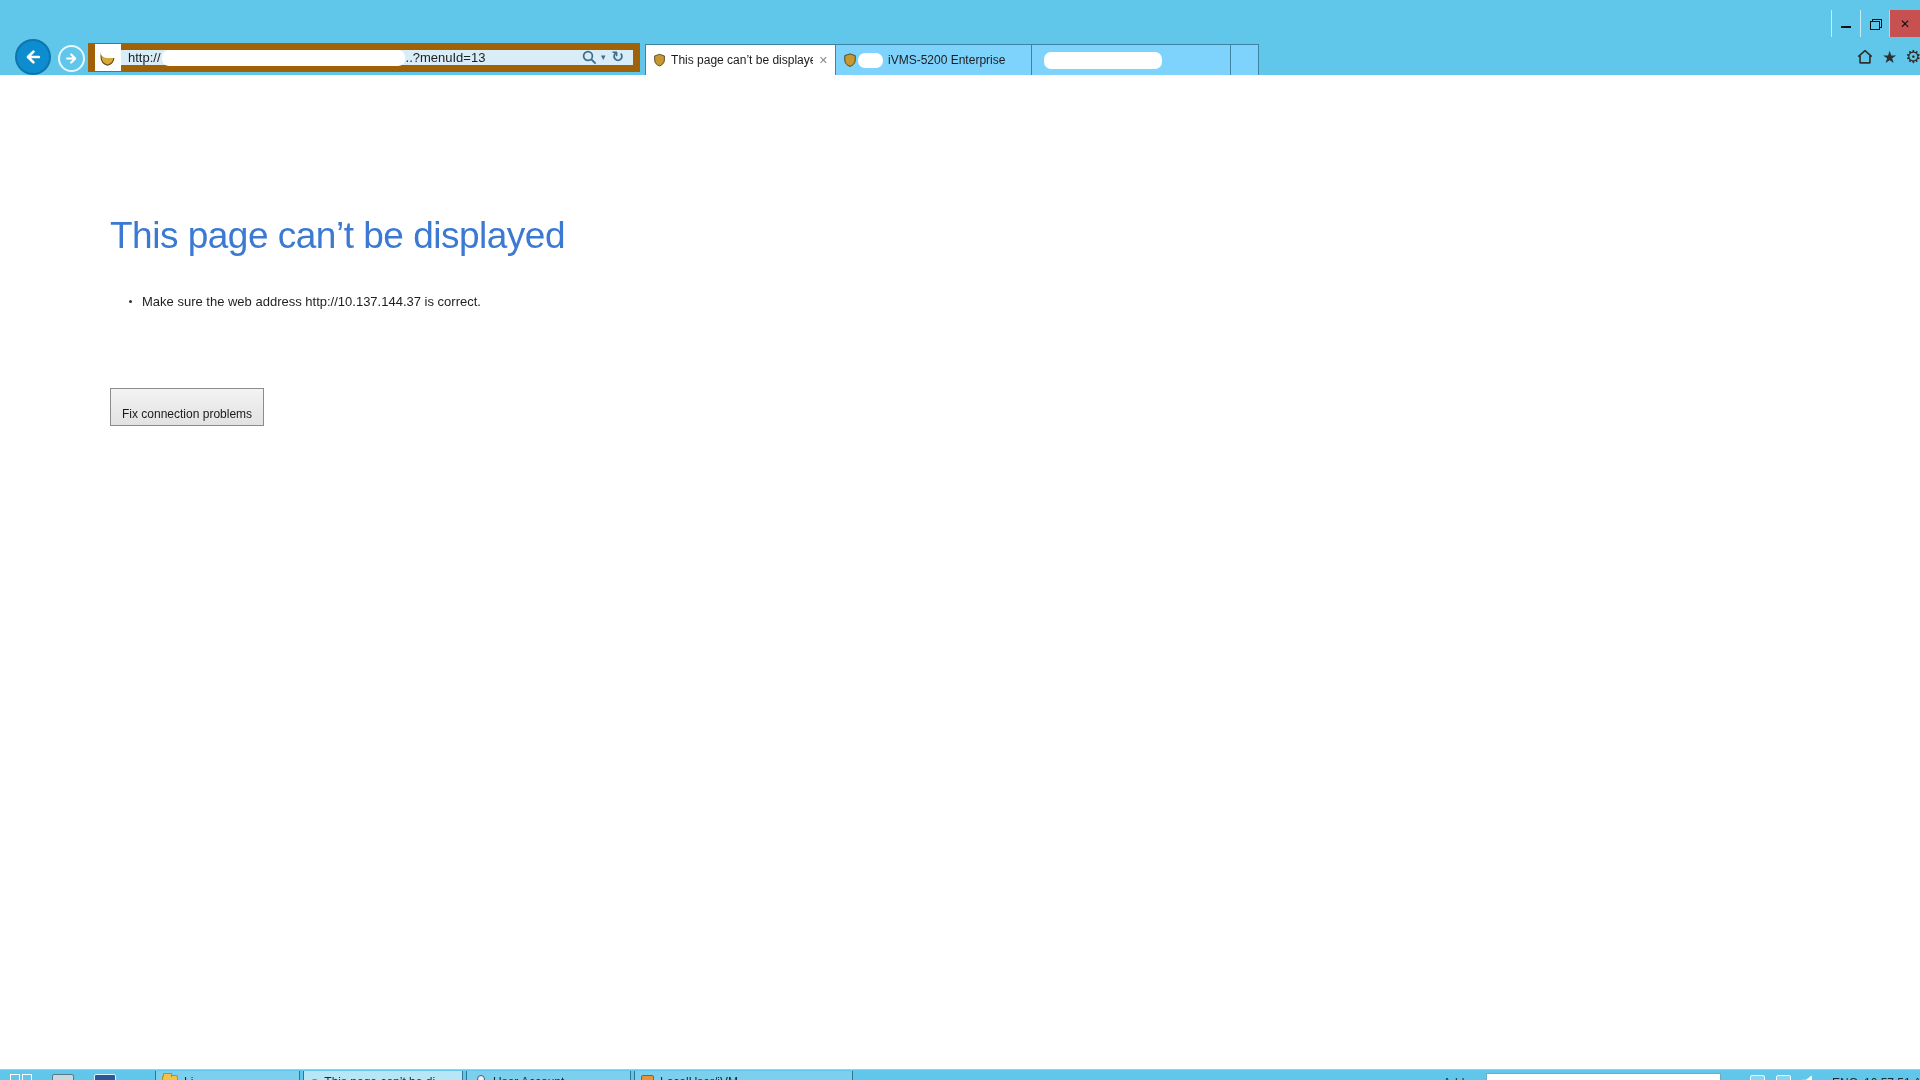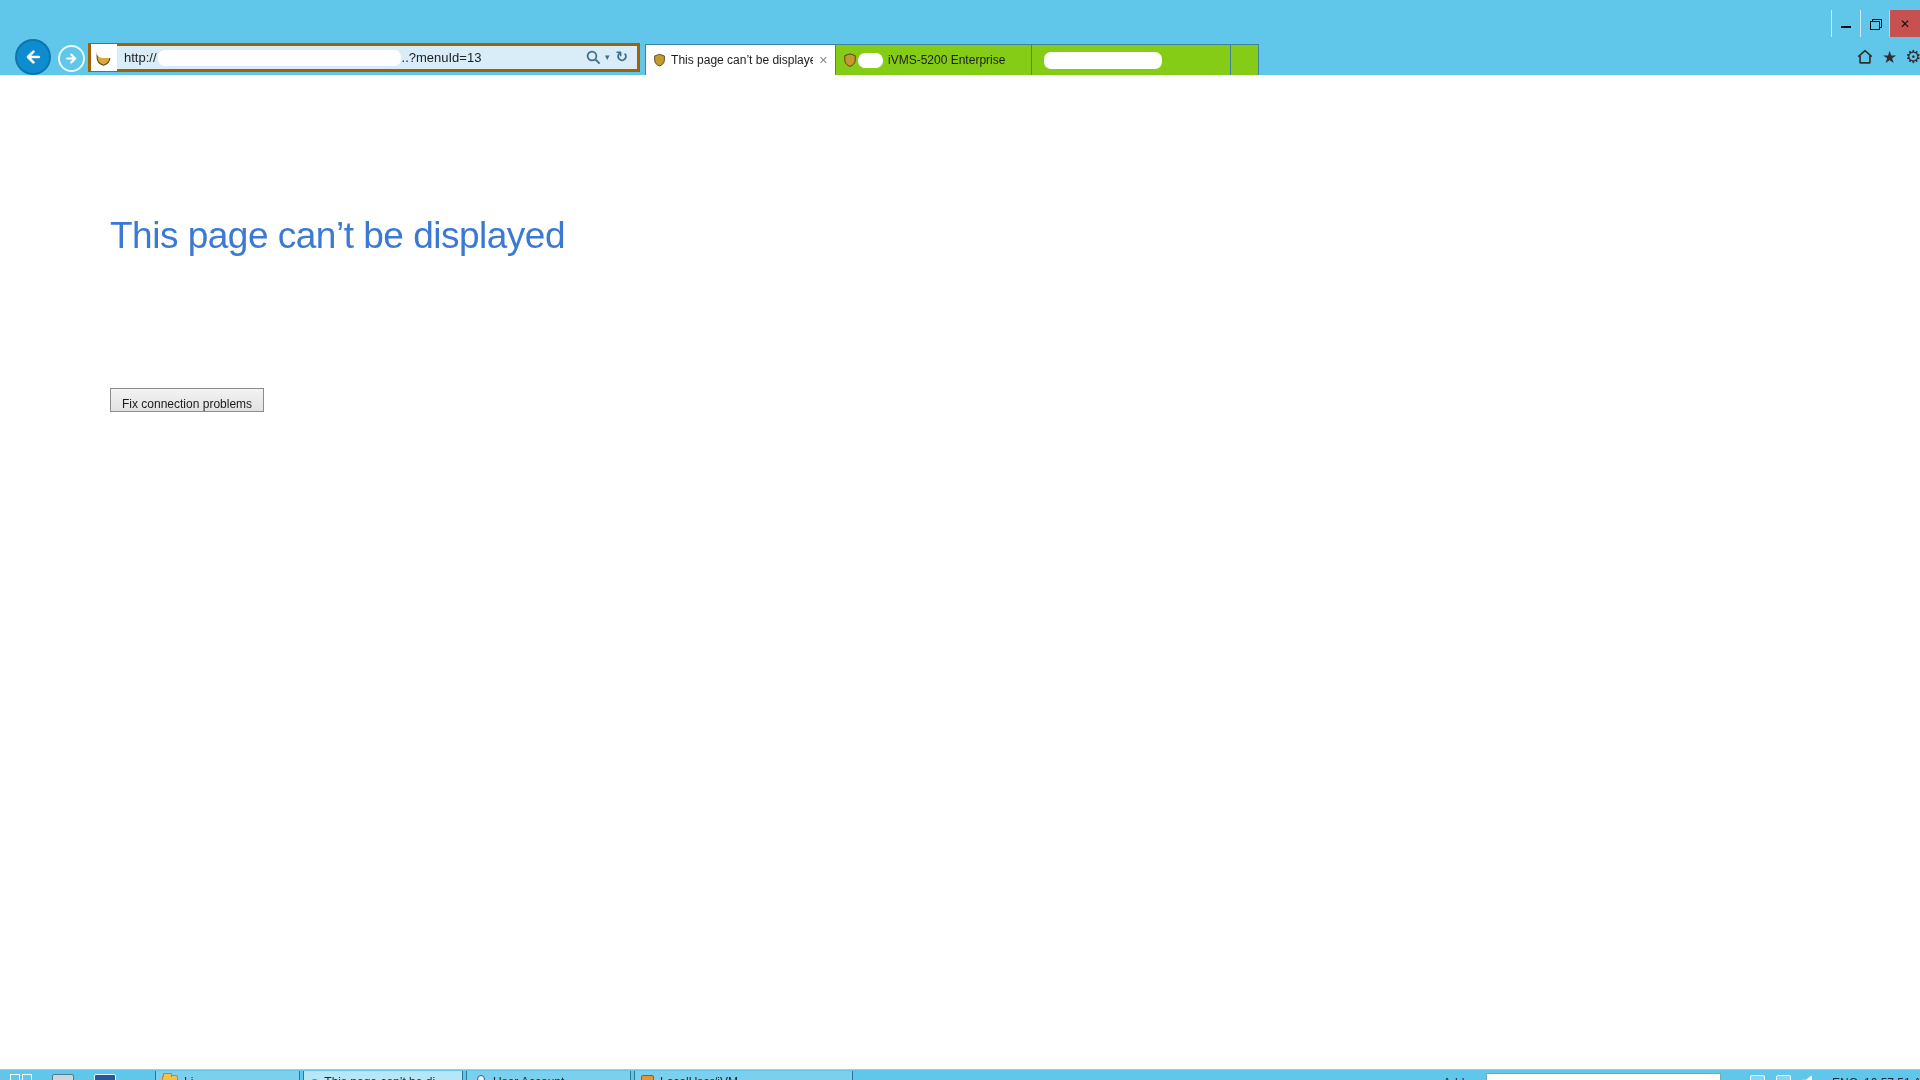--- a/index.html
+++ b/index.html
@@ -18,34 +18,34 @@
   .glyph-restore::before { content:""; position:absolute; left:2px; top:0; width:8px; height:7px; border:1.5px solid #101010; }
   .glyph-restore::after  { content:""; position:absolute; left:0; top:2px; width:8px; height:7px; border:1.5px solid #101010; background:#61c7ea; }
   .glyph-x { font-size:12px; color:#101010; line-height:1; font-family:"DejaVu Sans", sans-serif; }
 
   .back-btn { position:absolute; left:15px; top:39px; width:36px; height:36px; border-radius:50%;
     background:#0d8dcf; border:2px solid rgba(13,92,133,.45); display:flex; align-items:center; justify-content:center; }
   .fwd-btn { position:absolute; left:58px; top:45px; width:27px; height:27px; border-radius:50%;
     border:2px solid rgba(255,255,255,.85); display:flex; align-items:center; justify-content:center; }
 
   .addressbar { position:absolute; left:88px; top:43px; width:552px; height:29px;
-    background:#d9edf8; border:3px solid #a16207; display:flex; align-items:center; }
+    background:#d9edf8; border:7px solid #a16207; display:flex; align-items:center; }
   .favbox { position:relative; width:26px; height:27px; background:#fff; flex:0 0 auto; }
   .favbox svg { position:absolute; left:4px; top:5px; }
   .redact { background:#fff; border-radius:7px; }
   .fav-redact { position:absolute; left:5px; top:0; width:21px; height:14px; }
   .url { margin-left:7px; font-size:13px; color:#222; white-space:nowrap; display:flex; align-items:center; }
   .url-redact { display:inline-block; width:243px; height:16px; margin:0 1px; }
   .ab-spacer { flex:1; }
   .ab-icon { color:#3f6e8b; font-family:"DejaVu Sans", sans-serif; line-height:1; }
   .ab-dd { font-size:9px; margin:0 6px 0 3px; }
   .ab-refresh { font-size:15px; font-weight:bold; margin-right:9px; }
 
   .tabstrip { position:absolute; left:645px; top:44px; height:31px; display:flex; }
-  .tab { height:31px; background:#84cc16; border:1px solid #3e83a1; border-bottom:none;
+  .tab { height:31px; background:#7dd3fc; border:1px solid #3e83a1; border-bottom:none;
     display:flex; align-items:center; padding:0 7px; margin-left:-1px; }
   .tab:first-child { margin-left:0; }
   .tab.active { background:#fff; }
   .tab-label { font-size:12px; color:#1c1c1c; margin-left:5px; white-space:nowrap; overflow:hidden; }
   .tab-close { margin-left:auto; font-size:11px; color:#8a8a8a; font-family:"DejaVu Sans", sans-serif; padding-left:6px; }
   .tab2-redact { display:inline-block; width:25px; height:15px; margin-left:1px; flex:0 0 auto; }
   .tab3-redact { display:inline-block; width:118px; height:17px; margin-left:5px; }
   .tab.stub { width:29px; }
 
   .chrome-icons { position:absolute; left:1856px; top:46px; display:flex; align-items:center; gap:8px;
@@ -53,21 +53,21 @@
   .star-icon { font-size:17px; }
   .gear-icon { font-size:18px; }
 
   
   .content { position:absolute; left:0; top:75px; width:1920px; height:994px; background:#fff; }
   .page-heading { position:absolute; left:110px; top:140px; font-size:37px; font-weight:300;
     letter-spacing:-0.5px; color:#3b79d3; }
   .suggestions { position:absolute; left:129px; top:215px; list-style:none; }
   .suggestions li { display:flex; align-items:baseline; font-size:13px; color:#1f1f1f; line-height:24.5px; }
   .dot { width:3px; height:3px; border-radius:50%; background:#333; margin-right:10px; flex:0 0 auto; transform:translateY(-3px); }
-  .fix-btn { position:absolute; left:110px; top:313px; height:24px; padding:8px 11px;
+  .fix-btn { position:absolute; left:110px; top:313px; height:24px; padding:18px 11px;
     background:linear-gradient(#f3f3f3,#e2e2e2); border:1px solid #8c8c8c; font-size:12px; color:#1a1a1a;
     font-family:"Liberation Sans", sans-serif; }
 
   
   .taskbar { position:absolute; left:0; top:1069px; width:1920px; height:40px; background:#61c7ea;
     border-top:1px solid #8ad6f1; }
   .start-btn { position:absolute; left:10px; top:4px; width:22px; height:17px; display:grid;
     grid-template:1fr 1fr / 1fr 1fr; gap:2px; }
   .start-btn span { border:1.5px solid #fff; }
   .pinned { position:absolute; top:4px; width:22px; height:20px; }
@@ -171,20 +171,24 @@
       <path d="M2.5 9.5 L10 3 L17.5 9.5 M4.5 8.5 V16.5 H15.5 V8.5" stroke="#2f2f2f" stroke-width="1.8" fill="none" stroke-linejoin="round"></path>
     </svg>
     <span class="star-icon">★</span>
     <span class="gear-icon">⚙</span>
   </div>
 </div>
 
 <div class="content">
   <h1 class="page-heading">This page can’t be displayed</h1>
   <ul class="suggestions">
+    <li>
+      <span class="dot"></span>
+      <span>Make sure the web address http://10.137.144.37 is correct.</span>
+    </li>
   </ul>
   <button class="fix-btn">Fix connection problems</button>
 </div>
 
 <div class="taskbar">
   <div class="start-btn">
     <span></span>
       <span></span>
   </div>
   <div class="pinned pin1"></div>

